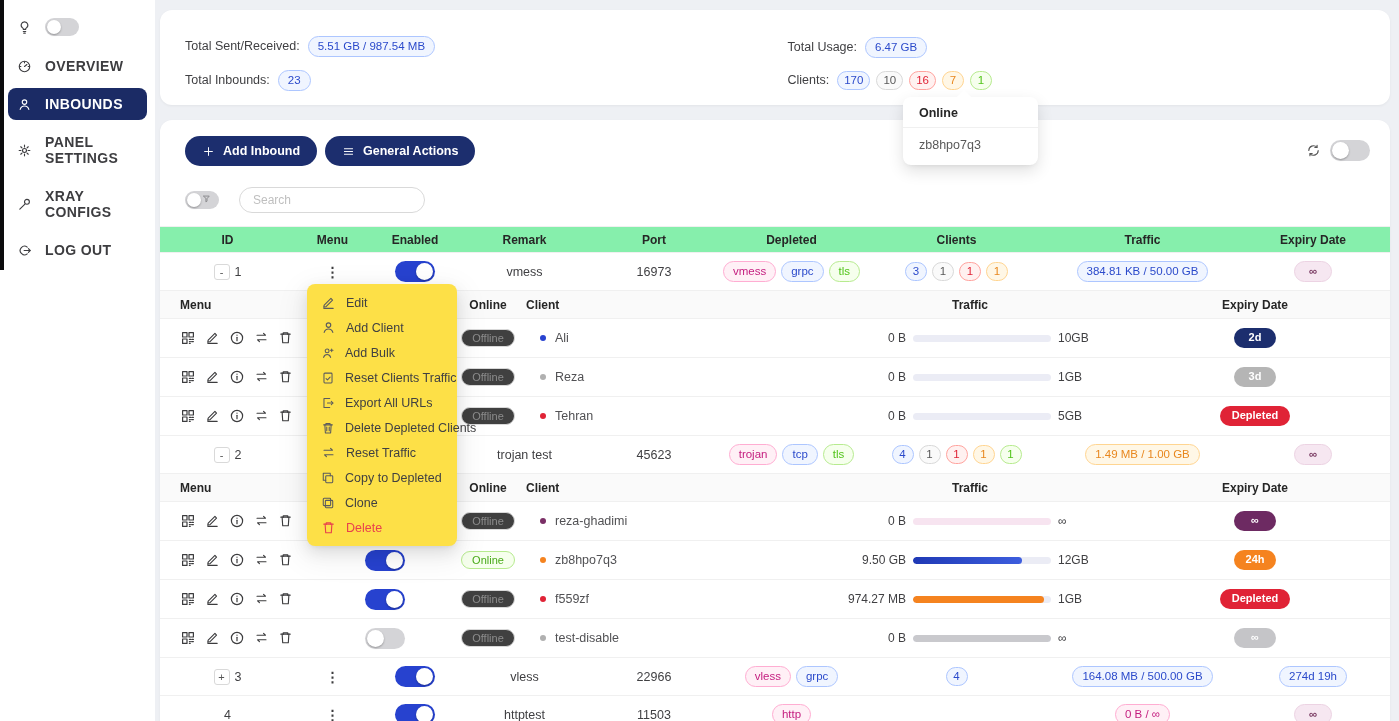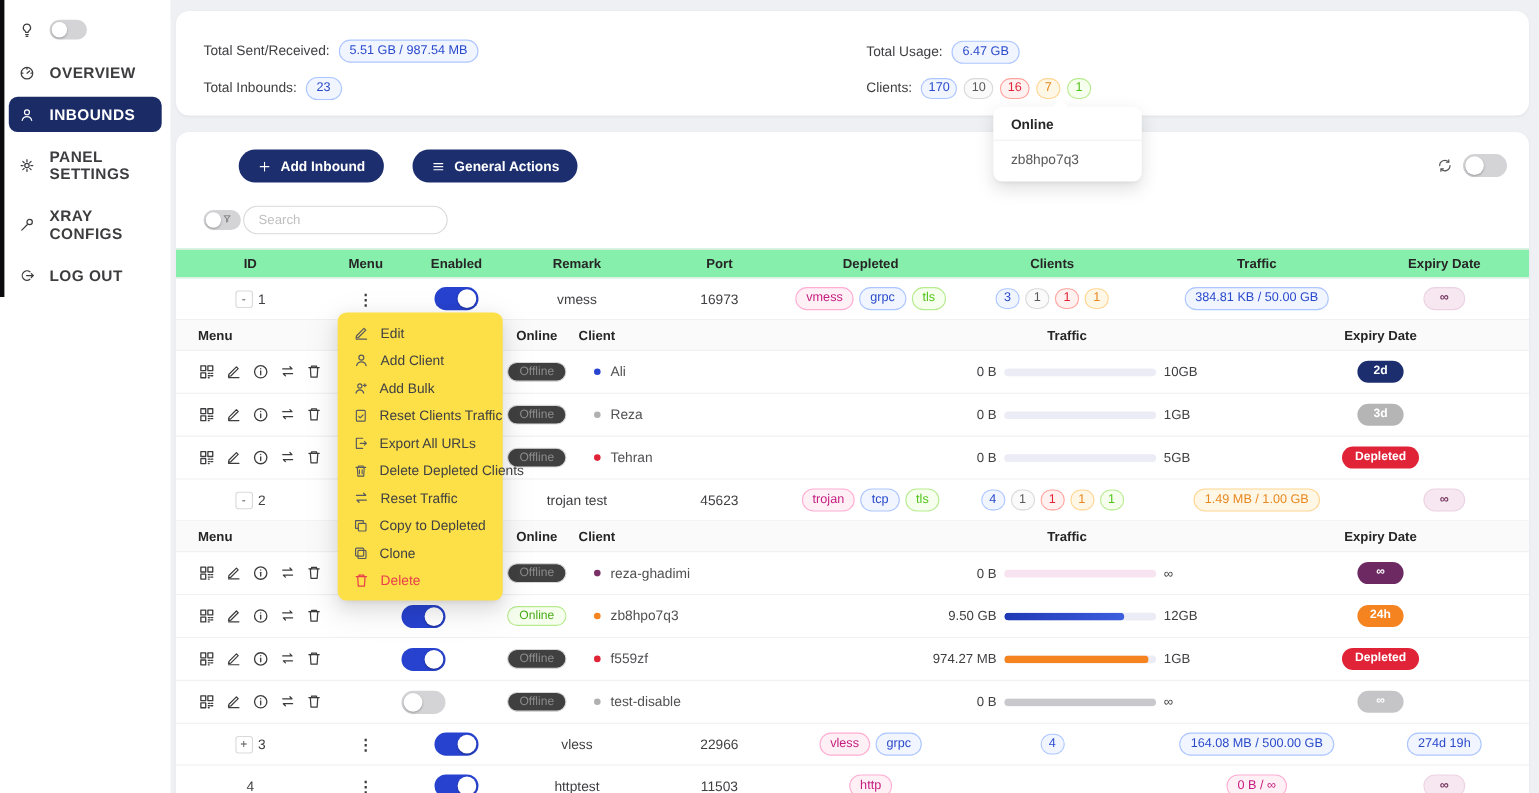--- a/index.html
+++ b/index.html
@@ -40,28 +40,28 @@
   .pc-blue    { color:#2b4acb; background:#f0f5ff; border-color:#adc6ff; }
   .pc-gray    { color:#595959; background:#fafafa; border-color:#d9d9d9; }
   .pc-red     { color:#e02336; background:#fff1f0; border-color:#ffa39e; }
   .pc-orange  { color:#e8871e; background:#fff7e6; border-color:#ffd591; }
   .pc-green   { color:#52c41a; background:#f6ffed; border-color:#b7eb8f; }
   .pc-magenta { color:#c41d7f; background:#fff0f6; border-color:#ffadd2; }
   .pc-soft    { color:#7a3b63; background:#f6e7f1; border-color:#ecd3e3; font-weight:bold; padding:2px 14px; }
   .badge { display:inline-block; min-width:42px; text-align:center; padding:3px 12px; border-radius:12px; color:#fff; font-size:11px; font-weight:bold; line-height:1.2; }
 
   
-  .toolbar { position:relative; padding:16px 25px 0; display:flex; gap:26px;margin-left:32px; }
+  .toolbar { position:relative; padding:16px 25px 0; display:flex; gap:8px; }
   .btn-primary {
     background:#1c2e6e; color:#fff; border:none; border-radius:16px; height:30px;
     padding:0 17px; font-size:12.5px; font-weight:bold; display:inline-flex; align-items:center; gap:8px;
     font-family:"Liberation Sans", sans-serif; cursor:pointer;
   }
   .toolbar-right { position:absolute; right:20px; top:20px; display:flex; align-items:center; gap:9px; color:#555; }
-  .search-row { padding:21px 25px 0; display:flex; align-items:center; gap:2px; }
+  .search-row { padding:21px 25px 0; display:flex; align-items:center; gap:20px; }
   .search-input { width:186px; height:26px; border:1px solid #d9d9d9; border-radius:14px; padding:0 13px; font-size:12px; color:#444; outline:none; font-family:"Liberation Sans", sans-serif; }
   .search-input::placeholder { color:#bfbfbf; }
   .tg { width:40px; height:21px; border-radius:11px; position:relative; flex:none; cursor:pointer; }
   .tg .knob { position:absolute; top:2px; width:17px; height:17px; border-radius:50%; background:#fff; box-shadow:0 1px 2px rgba(0,0,0,.3); }
   .tg.on  { background:#2742cf; }
   .tg.on .knob { right:2px; }
   .tg.off { background:#d4d4d7; }
   .tg.off .knob { left:2px; }
   .tg-sm { width:34px; height:18px; border-radius:9px; }
   .tg-sm .knob { width:14px; height:14px; }

